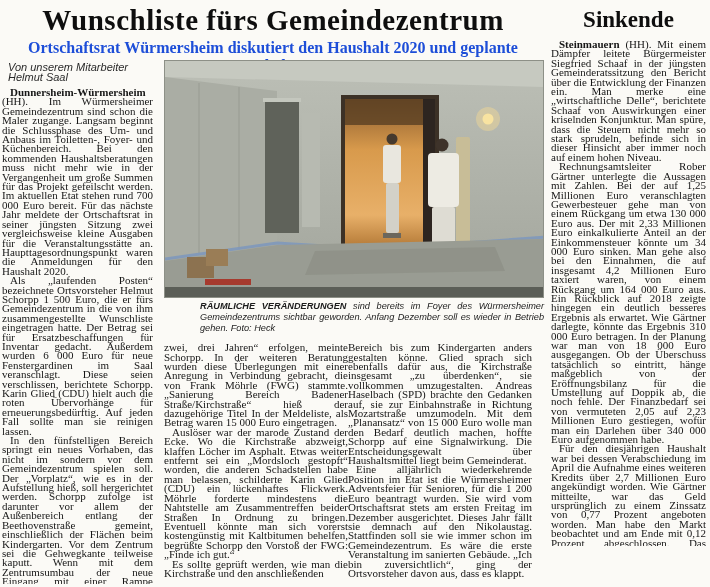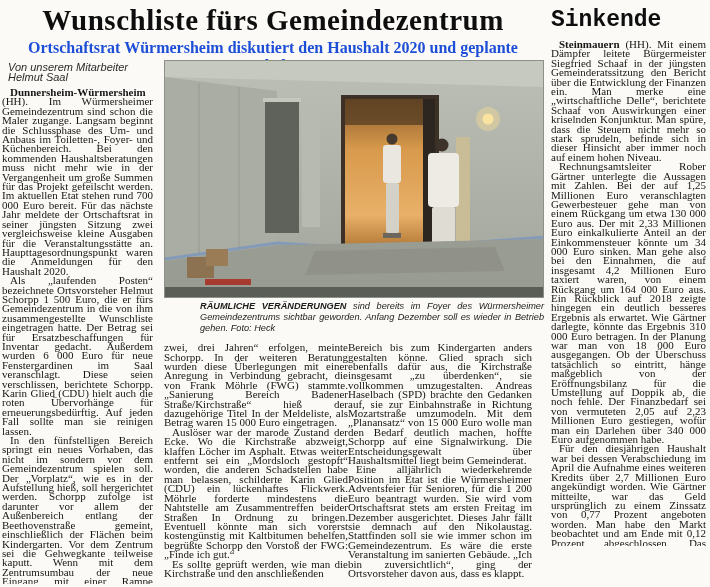--- a/index.html
+++ b/index.html
@@ -42,22 +42,22 @@
     font-family:"Liberation Sans", sans-serif;
     font-style:italic;font-size:9.2px;line-height:11px;
     text-align:justify;color:#1c1c1c;margin-left:36px;
   }
   .cols23{display:flex;margin-top:6px;height:244px;overflow:hidden;}
   .cols23 .subcol{width:184px;height:244px;overflow:hidden;}
 
   
   .side{position:absolute;left:551px;top:0;width:155px;height:587px;}
   .side-headline{
-    margin:8px 0 0 0;text-align:left;
-    font-size:23px;line-height:24px;font-weight:bold;color:#0e0e0e;font-family:Liberation Mono, monospace;
+    margin:8px 0 0 0;text-align:center;
+    font-size:23px;line-height:24px;font-weight:bold;color:#0e0e0e;
   }
   .side-body{margin-top:8px;height:506px;overflow:hidden;}
 </style>
 </head>
 <body>
 
 <div class="page">
 
   <div class="main">
 

